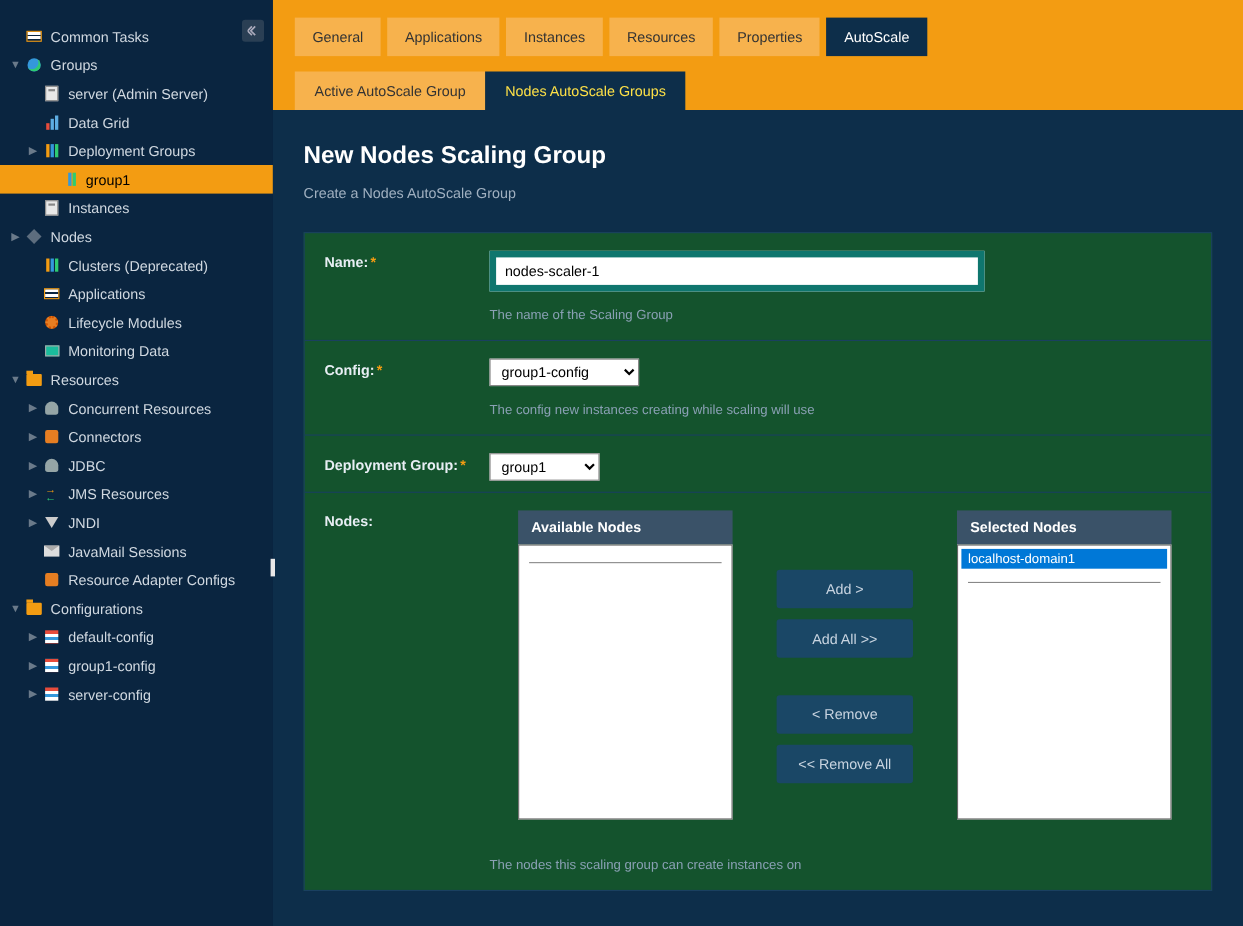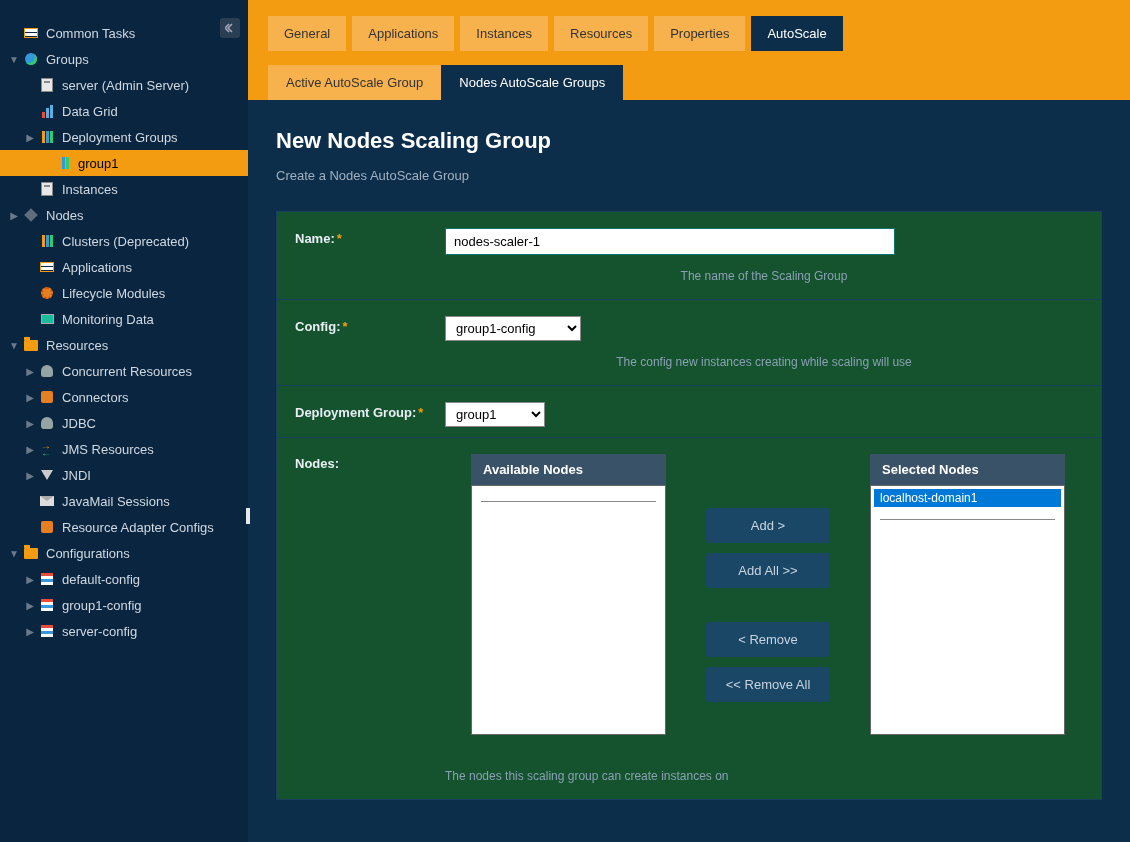--- a/index.html
+++ b/index.html
@@ -74,21 +74,21 @@
 }
 .subtabbar-row { display: flex; gap: 0; }
 .subtab {
   padding: 10px 18px;
   background: #f7b24d;
   color: #333;
   cursor: pointer;
 }
 .subtab.active {
   background: #0d2e4a;
-  color: #ffffff;
+  color: #fde047;
 }
 .content {
   padding: 28px;
   flex: 1;
   overflow: auto;
 }
 h1 { font-size: 22px; color: #fff; margin-bottom: 14px; font-weight: bold; }
 .subtitle { color: #a0b0c0; margin-bottom: 28px; font-size: 13px; }
 .form-section {
   background: #14532d;
@@ -105,32 +105,32 @@
   font-weight: bold;
   color: #e8eef4;
   font-size: 13px;
   padding-top: 3px;
 }
 .form-label .req { color: #f39c12; font-size: 13px; margin-left: 2px; }
 .form-field { flex: 1; }
 .form-field input[type=text] {
   width: 450px;
   padding: 5px 8px;
-  border: 1px solid #0f766e;
+  border: 6px solid #0f766e;
   background: #fff;
   font-size: 13px;
 }
 .form-field select {
   padding: 3px 6px;
   border: 1px solid #888;
   background: #fff;
   font-size: 13px;
   min-width: 136px;
 }
-.field-hint { color: #8aa0b4; font-size: 12px; margin-top: 14px; margin-bottom: 6px; text-align: center; }
+.field-hint { color: #8aa0b4; font-size: 12px; margin-top: 14px; margin-bottom: 6px; }
 .nodes-row { display: flex; padding: 16px 18px; }
 .nodes-label { width: 150px; font-weight: bold; color: #e8eef4; padding-top: 2px; }
 .nodes-content { flex: 1; }
 .dual-list { display: flex; gap: 40px; align-items: center; }
 .listbox {
   width: 195px;
 }
 .listbox-header {
   background: #3a5268;
   color: #fff;

